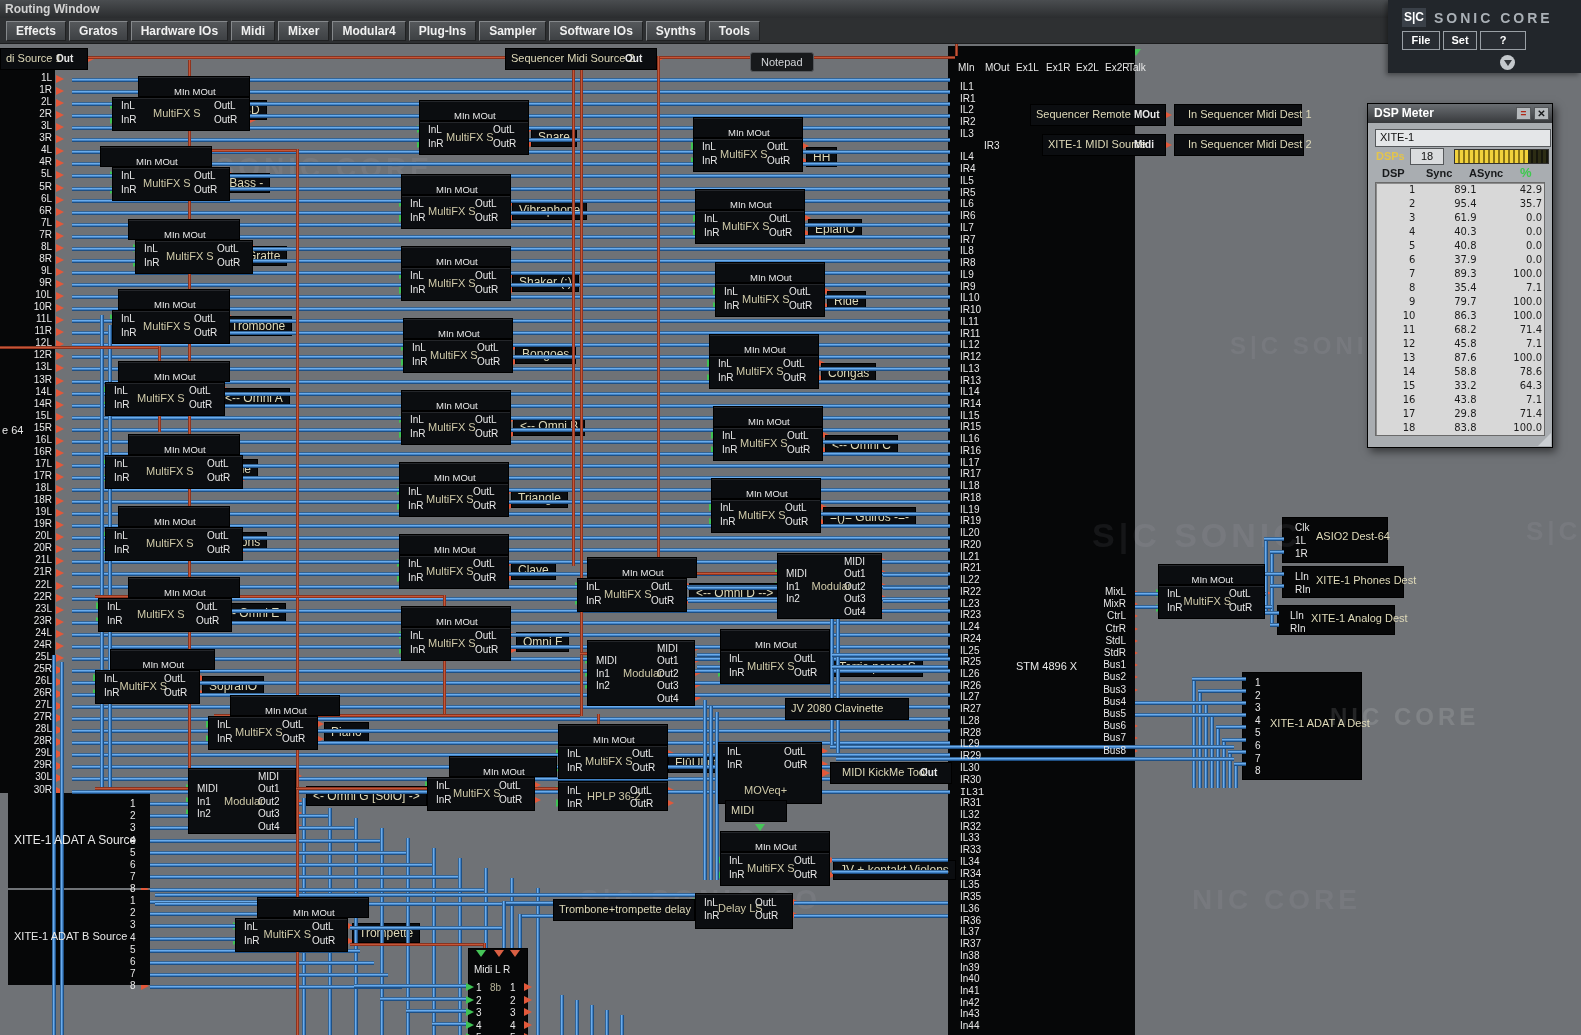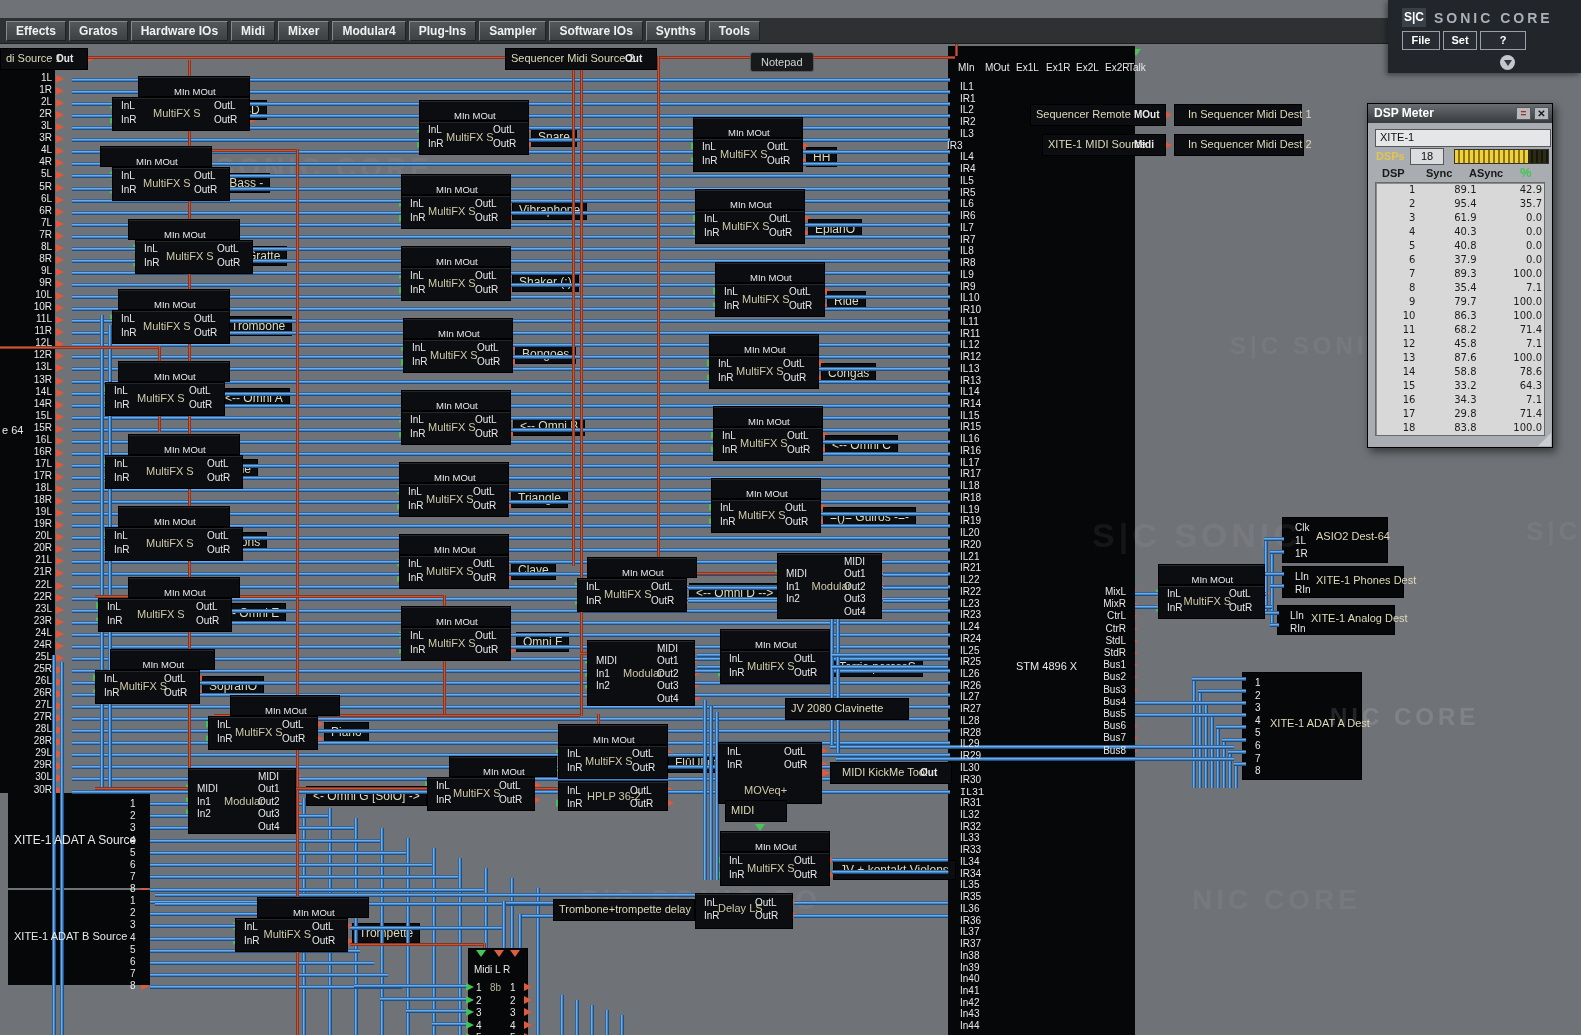--- a/index.html
+++ b/index.html
@@ -79,20 +79,21 @@
     border-left:13px solid transparent;border-bottom:13px solid #caced2;}
   .chan{position:absolute;font-size:10px;color:#e8e8e8;text-align:right;width:50px;z-index:5;}
   .note{position:absolute;background:#17191b;border:1px solid #55585c;border-radius:3px;color:#d2d5d8;
     font-size:11px;padding:3px 10px;z-index:4;}
   .trans{position:absolute;color:#e8e8e8;font-size:11px;z-index:5;white-space:nowrap;}
 </style>
 </head>
 <body>
 
 <div id="root">
+  <div id="titlebar">Routing Window</div>
   <div id="menubar">
       <div class="menu-btn">Effects</div>
       <div class="menu-btn">Gratos</div>
       <div class="menu-btn">Hardware IOs</div>
       <div class="menu-btn">Midi</div>
       <div class="menu-btn">Mixer</div>
       <div class="menu-btn">Modular4</div>
       <div class="menu-btn">Plug-Ins</div>
       <div class="menu-btn">Sampler</div>
       <div class="menu-btn">Software IOs</div>
@@ -203,21 +204,21 @@
             <td style="width: 52px;">58.8</td>
             <td style="width: 56px; margin-top: 12px;">78.6</td>
           </tr>
           <tr>
             <td style="width: 34px;">15</td>
             <td style="width: 52px;">33.2</td>
             <td style="width: 56px;">64.3</td>
           </tr>
           <tr>
             <td style="width: 34px;">16</td>
-            <td style="width: 52px;">34.3</td>
+            <td style="width: 52px;">43.8</td>
             <td style="width: 56px;">7.1</td>
           </tr>
           <tr>
             <td style="width: 34px;">17</td>
             <td style="width: 52px;">29.8</td>
             <td style="width: 56px;">71.4</td>
           </tr>
           <tr>
             <td style="width: 34px;">18</td>
             <td style="width: 52px;">83.8</td>
@@ -588,21 +589,21 @@
     <div class="pintext" style="left: 960px; top: 81px;">IL1</div>
     <div class="ag" style="left: 949px; top: 95px;"></div>
     <div class="pintext" style="left: 960px; top: 93px;">IR1</div>
     <div class="ag" style="left: 949px; top: 106px;"></div>
     <div class="pintext" style="left: 960px; top: 104px;">IL2</div>
     <div class="ag" style="left: 949px; top: 118px;"></div>
     <div class="pintext" style="left: 960px; top: 116px;">IR2</div>
     <div class="ag" style="left: 949px; top: 130px;"></div>
     <div class="pintext" style="left: 960px; top: 128px;">IL3</div>
     <div class="ag" style="left: 949px; top: 142px;"></div>
-    <div class="pintext" style="left: 947px; top: 140px;">IR3</div>
+    <div class="pintext" style="left: 984px; top: 140px;">IR3</div>
     <div class="ag" style="left: 949px; top: 153px;"></div>
     <div class="pintext" style="left: 960px; top: 151px;">IL4</div>
     <div class="ag" style="left: 949px; top: 165px;"></div>
     <div class="pintext" style="left: 960px; top: 163px;">IR4</div>
     <div class="ag" style="left: 949px; top: 177px;"></div>
     <div class="pintext" style="left: 960px; top: 175px;">IL5</div>
     <div class="ag" style="left: 949px; top: 189px;"></div>
     <div class="pintext" style="left: 960px; top: 187px;">IR5</div>
     <div class="ag" style="left: 949px; top: 200px;"></div>
     <div class="pintext" style="left: 960px; top: 198px;">IL6</div>

